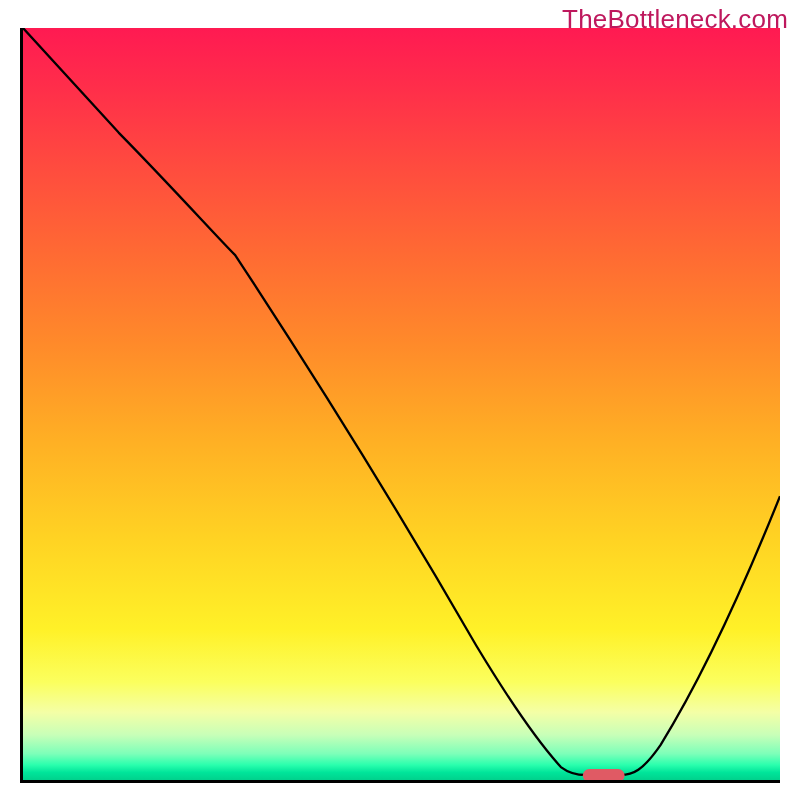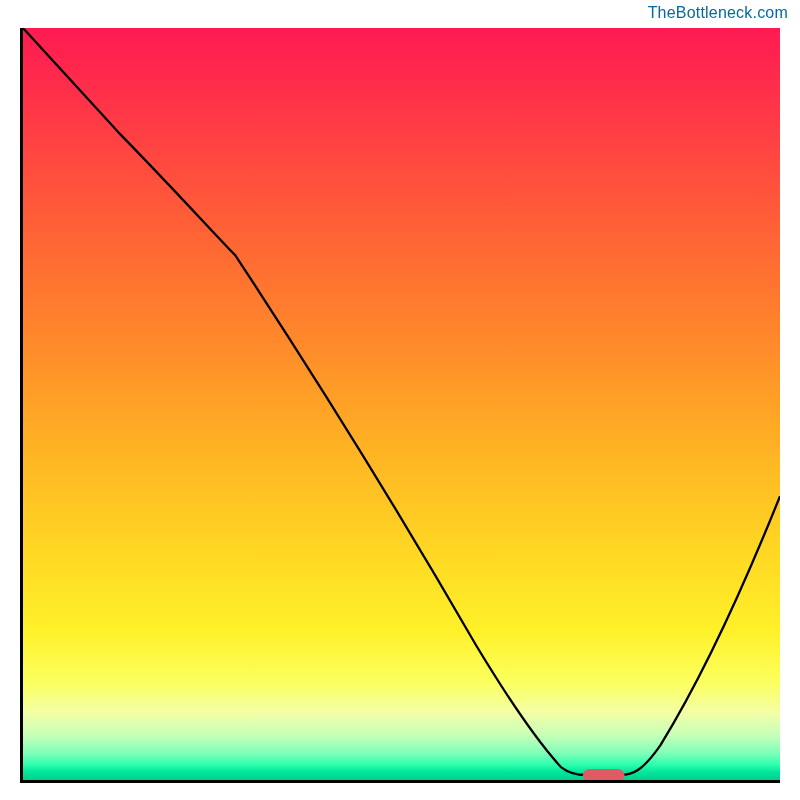--- a/index.html
+++ b/index.html
@@ -12,22 +12,22 @@
   }
   .canvas {
     position: relative;
     width: 800px;
     height: 800px;
   }
   .watermark {
     position: absolute;
     top: 4px;
     right: 12px;
-    color: #0369a1;
-    font-size: 16px;
+    color: #be185d;
+    font-size: 26px;
     font-weight: 500;
     letter-spacing: 0.2px;
     z-index: 10;
   }
   .plot-frame {
     position: absolute;
     left: 20px;
     top: 28px;
     width: 760px;
     height: 755px;

